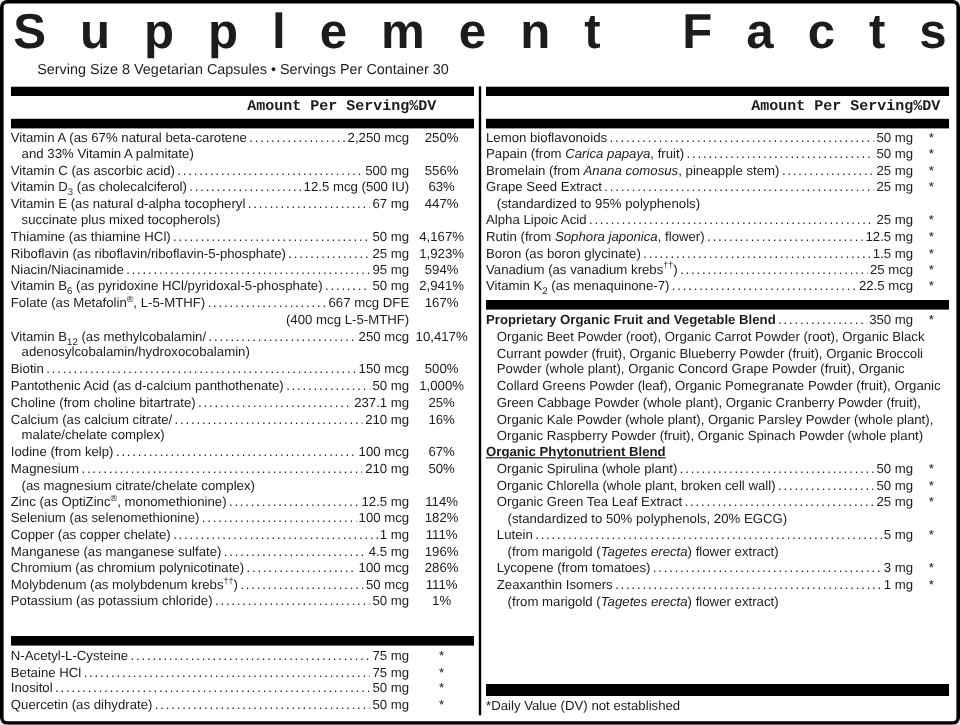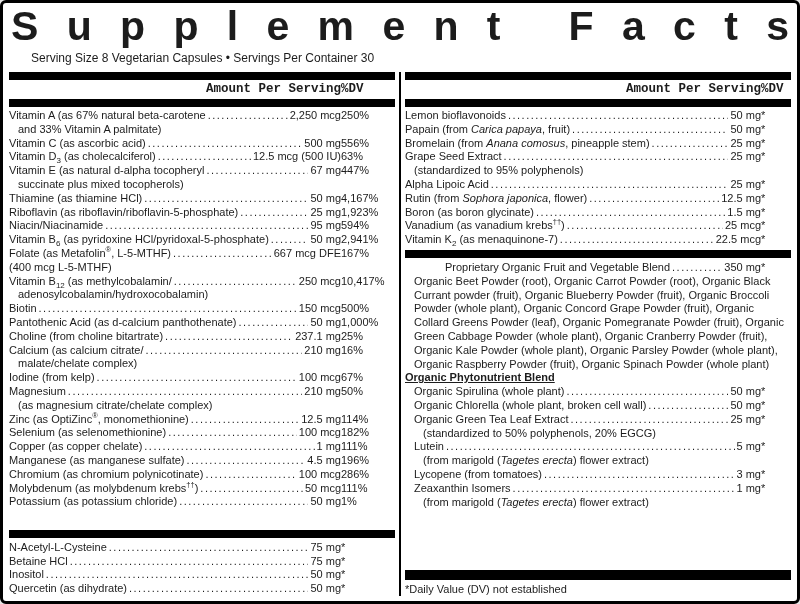--- a/index.html
+++ b/index.html
@@ -25,30 +25,30 @@
   .colhead .aps { margin-left:auto; }
   .colhead .dvh { text-align:left; flex:none; }
   .col-left .dvh, .col-left .dv { width:54px; }
   .col-right .dvh, .col-right .dv { width:30px; }
   .rows { display:flex; flex-direction:column; flex:1; font-size:11px; line-height:13.8px; padding-top:2px; overflow:hidden; }
   .section { display:flex; flex-direction:column; }
   .section.push { margin-top:auto; }
   .sectionbar { margin:3px 0; }
   .row { display:flex; align-items:baseline; }
   .main { flex:1; display:flex; align-items:baseline; min-width:0; }
-  .main.end { justify-content:flex-start; }
+  .main.end { justify-content:flex-end; }
   .nm { white-space:nowrap; }
   .ind1 { padding-left:9px; }
   .ind2 { padding-left:18px; }
   .leader { flex:1; overflow:hidden; white-space:nowrap; letter-spacing:1.5px; margin:0 2px; min-width:6px; }
   .leader::after { content:"......................................................................................................................................."; }
   .amt { white-space:nowrap; }
-  .dv { text-align:left; white-space:nowrap; flex:none; }
+  .dv { text-align:center; white-space:nowrap; flex:none; }
   .row-heading { font-weight:bold;text-decoration:underline; }
-  .bold-name { font-weight:normal;margin-left:40px; }
+  .bold-name { font-weight:bold; }
   .desc { padding-left:9px; line-height:13.8px; }
   .footwrap { margin-top:auto; }
   .footbar { height:10px; margin:3px 0 3px 0; }
   .footnote { font-size:11px; padding:0 0 1px 0; }
   sup { font-size:7.5px; line-height:0; }
   sub { font-size:8px; line-height:0; }
   i { font-style:italic; }
 </style>
 </head>
 <body>

